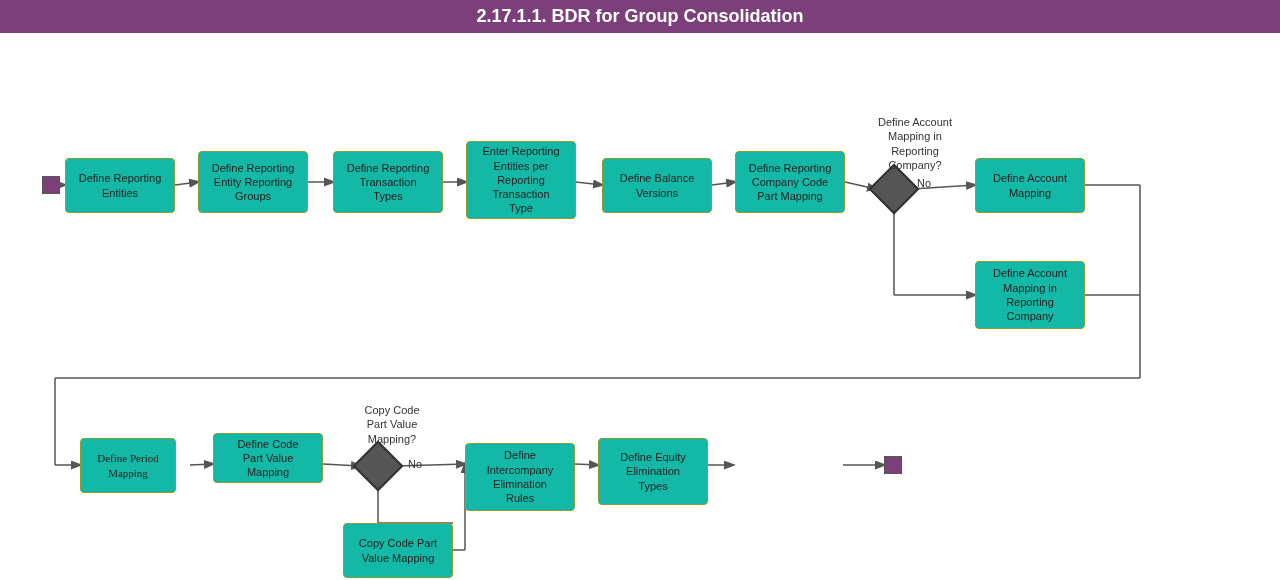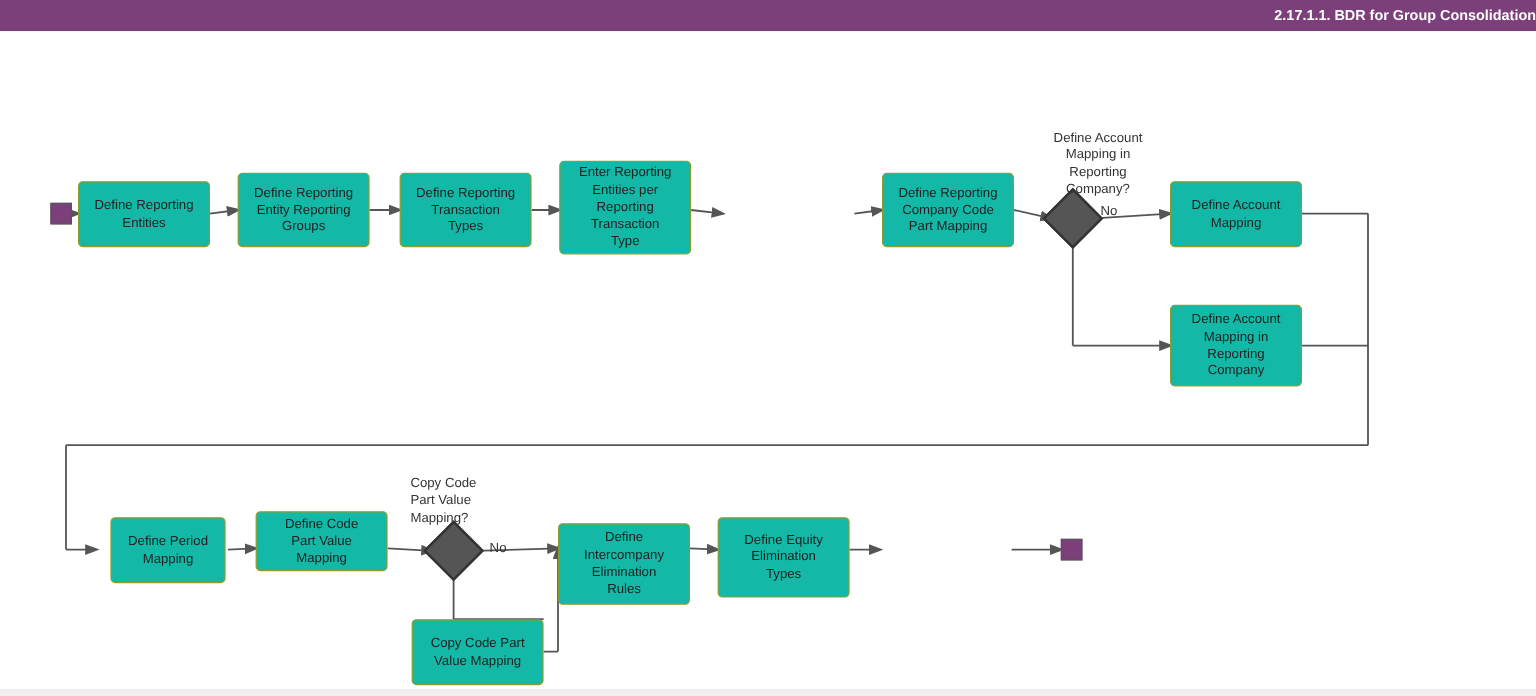--- a/index.html
+++ b/index.html
@@ -8,23 +8,23 @@
       height: 580px;
       background: #f0f0f0;
       font-family: Arial, sans-serif;
       font-size: 11px;
       overflow: hidden;
     }
 
     .title-bar {
       background: #7b3f7a;
       color: white;
-      text-align: right;
+      text-align: center;
       padding: 6px 0;
-      font-size: 12px;
+      font-size: 18px;
       font-weight: bold;
     }
 
     .canvas {
       position: relative;
       width: 1280px;
       height: 548px;
       background: white;
       overflow: hidden;
     }
@@ -134,38 +134,39 @@
       </marker>
     </defs>
   </svg>
 
   <div class="start-end" style="left:42px;top:143px;"></div>
 
   <div class="process-box" style="left:65px;top:125px;width:110px;height:55px;">Define Reporting<br>Entities</div>
   <div class="process-box" style="left:198px;top:118px;width:110px;height:62px;">Define Reporting<br>Entity Reporting<br>Groups</div>
   <div class="process-box" style="left:333px;top:118px;width:110px;height:62px;">Define Reporting<br>Transaction<br>Types</div>
   <div class="process-box" style="left:466px;top:108px;width:110px;height:78px;">Enter Reporting<br>Entities per<br>Reporting<br>Transaction<br>Type</div>
+  <div class="process-box" style="left:602px;top:125px;width:110px;height:55px;">Define Balance<br>Versions</div>
   <div class="process-box" style="left:735px;top:118px;width:110px;height:62px;">Define Reporting<br>Company Code<br>Part Mapping</div>
 
   <div class="diamond" style="left:876px;top:138px;"></div>
 
   <div style="position:absolute;left:855px;top:82px;width:120px;text-align:center;font-size:11px;color:#333;line-height:1.3;">Define Account<br>Mapping in<br>Reporting<br>Company?</div>
 
   <div style="position:absolute;left:917px;top:144px;font-size:11px;color:#333;">No</div>
 
   <div class="process-box" style="left:975px;top:125px;width:110px;height:55px;">Define Account<br>Mapping</div>
 
   <div class="process-box" style="left:975px;top:228px;width:110px;height:68px;">Define Account<br>Mapping in<br>Reporting<br>Company</div>
 
-  <div class="process-box" style="left:92px;top:405px;width:96px;height:55px;">Define Period<br>Mapping</div>
+  <div class="process-box" style="left:80px;top:405px;width:96px;height:55px;font-family:Liberation Serif, serif;">Define Period<br>Mapping</div>
   <div class="process-box" style="left:213px;top:400px;width:110px;height:50px;">Define Code<br>Part Value<br>Mapping</div>
 
   <div class="diamond" style="left:360px;top:415px;"></div>
 
-  <div style="position:absolute;left:342px;top:370px;width:100px;text-align:left;font-size:11px;color:#333;line-height:1.3;">Copy Code<br>Part Value<br>Mapping?</div>
+  <div style="position:absolute;left:342px;top:370px;width:100px;text-align:center;font-size:11px;color:#333;line-height:1.3;">Copy Code<br>Part Value<br>Mapping?</div>
 
   <div style="position:absolute;left:408px;top:425px;font-size:11px;color:#333;">No</div>
 
   <div class="process-box" style="left:465px;top:397px;width:110px;height:68px;margin-top:13px;">Define<br>Intercompany<br>Elimination<br>Rules</div>
   <div class="process-box" style="left:598px;top:405px;width:110px;height:67px;">Define Equity<br>Elimination<br>Types</div>
 
   <div class="process-box" style="left:343px;top:490px;width:110px;height:55px;">Copy Code Part<br>Value Mapping</div>
 
   <div class="start-end" style="left:884px;top:423px;"></div>
 

